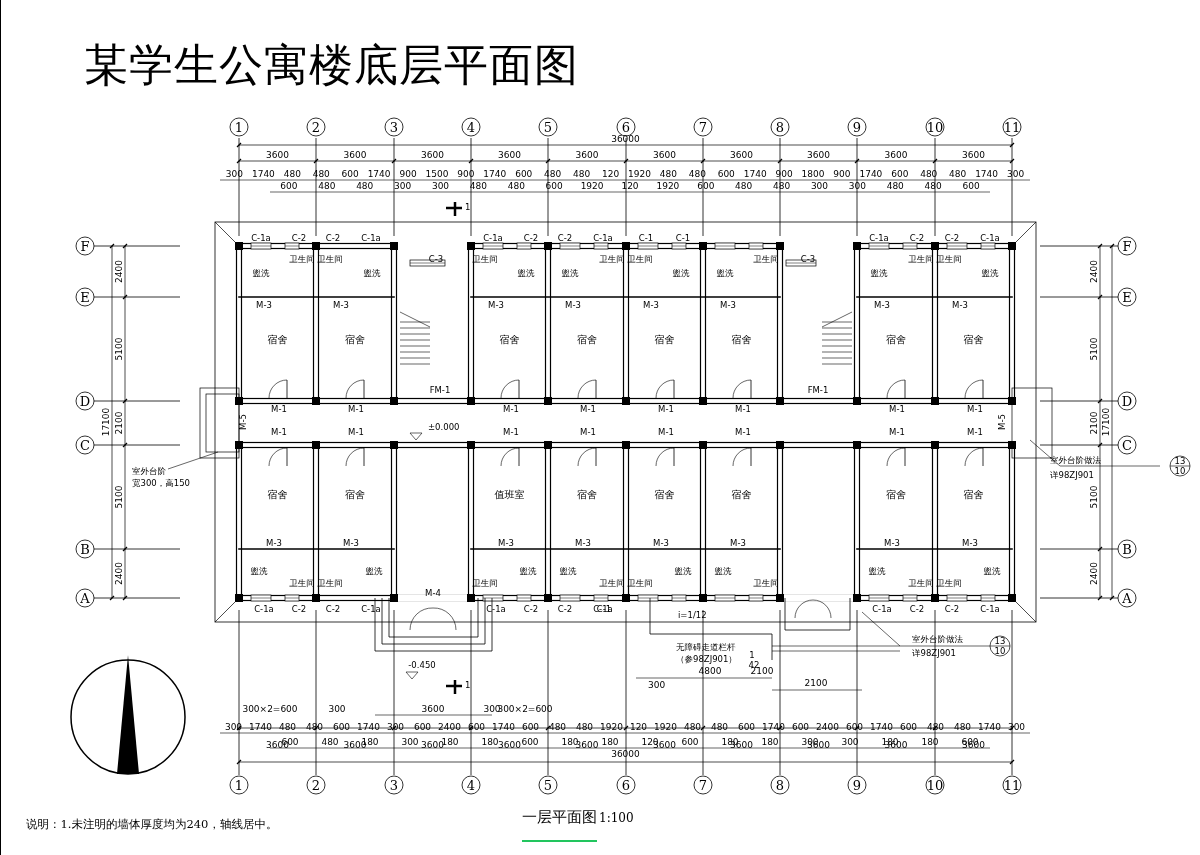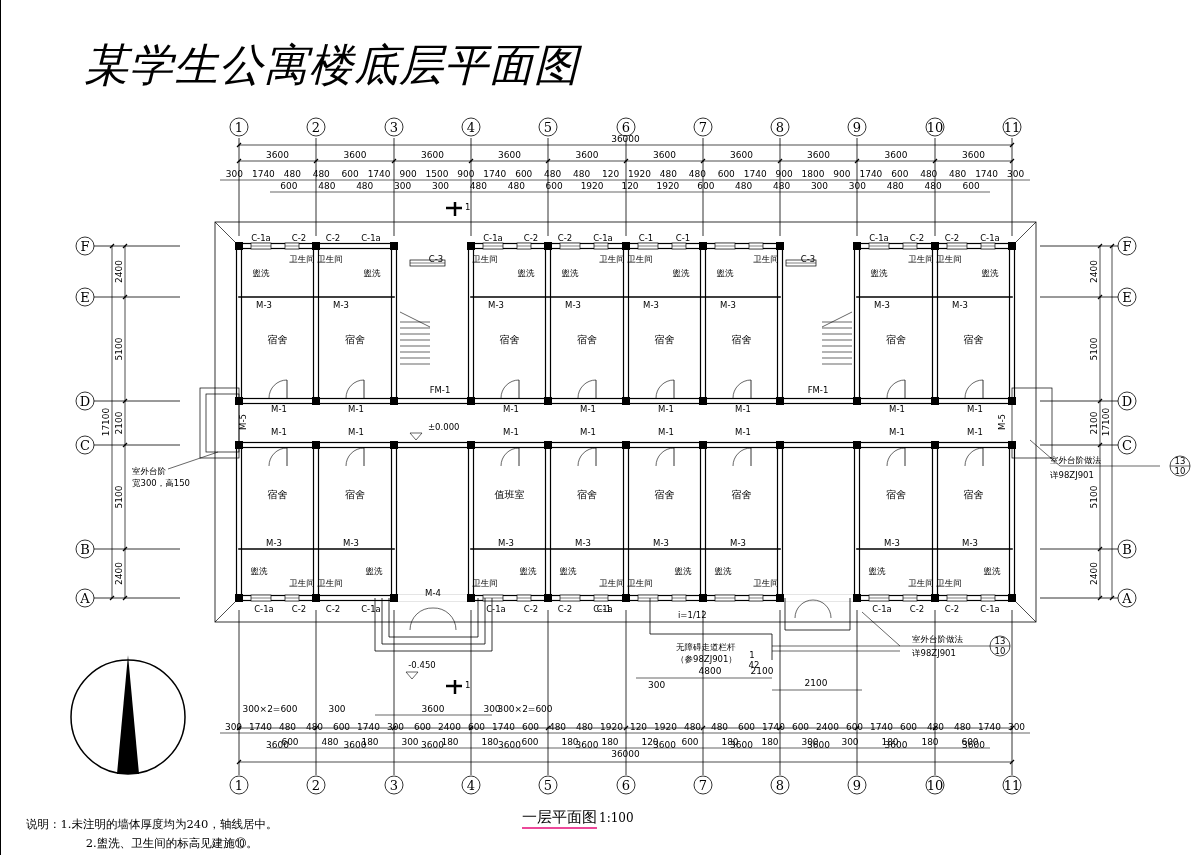--- a/index.html
+++ b/index.html
@@ -1,28 +1,28 @@
 <!DOCTYPE html>
 <html><head>
 <meta charset="utf-8">
 <style>
   html, body { margin:0; padding:0; background:#ffffff; }
   body { width:1200px; height:855px; position:relative; overflow:hidden; font-family:"DejaVu Serif", serif; color:#000; }
   .frame-left { position:absolute; left:0; top:0; width:1px; height:855px; background:#000; }
-  .title { position:absolute; left:84px; top:36px; font-size:44px; font-family:"DejaVu Serif", serif; letter-spacing:1px;font-style:italic; }
+  .title { position:absolute; left:84px; top:36px; font-size:44px; font-family:"DejaVu Serif", serif; letter-spacing:1px; }
   svg#plan { position:absolute; left:0; top:0; }
   svg text { font-family:"DejaVu Sans", sans-serif; }
   .dim { font-size:9px; }
   .lbl { font-size:8.5px; }
   .room { font-size:10px; }
   .axis { font-size:13px; font-family:"DejaVu Serif", serif; }
-  .notes { position:absolute; left:26px; top:815px; font-size:11.5px; line-height:19px; font-family:"DejaVu Serif", serif;text-align:center; }
+  .notes { position:absolute; left:26px; top:815px; font-size:11.5px; line-height:19px; font-family:"DejaVu Serif", serif; }
   .notes .ln2 { padding-left:40px; }
   .caption { position:absolute; left:522px; top:808px; font-size:15px; font-family:"DejaVu Serif", serif; }
-  .caption .t { border-bottom:2px solid #ec4899; padding-bottom:1px; }
+  .caption .t { border-bottom:2px solid #22c55e; padding-bottom:14px; }
   .caption .s { font-size:12px; margin-left:2px; }
 </style>
 </head>
 <body>
 
 <div class="frame-left"></div>
 <div class="title">某学生公寓楼底层平面图</div>
 
 <svg id="plan" width="1200" height="855" viewBox="0 0 1200 855" xmlns="http://www.w3.org/2000/svg">
   <g id="g-axes">
@@ -690,17 +690,16 @@
       <text x="465" y="688" class="lbl">1</text>
     </g>
   <g id="g-north">
     <circle cx="128" cy="717" r="57" fill="none" stroke="#000" stroke-width="1.5"></circle>
     <polygon points="128,655 117,774 139,774" fill="#000"></polygon>
   </g>
 </svg>
 
 <div class="notes">
   <div><span>说明：</span><span>1.未注明的墙体厚度均为240，轴线居中。</span></div>
-  <div class="ln2"><span>2.盥洗、卫生间的标高见建施⑩。</span></div>
 </div>
 <div class="caption">
   <span class="t">一层平面图</span><span class="s">1:100</span>
 </div>
 
 </body></html>

